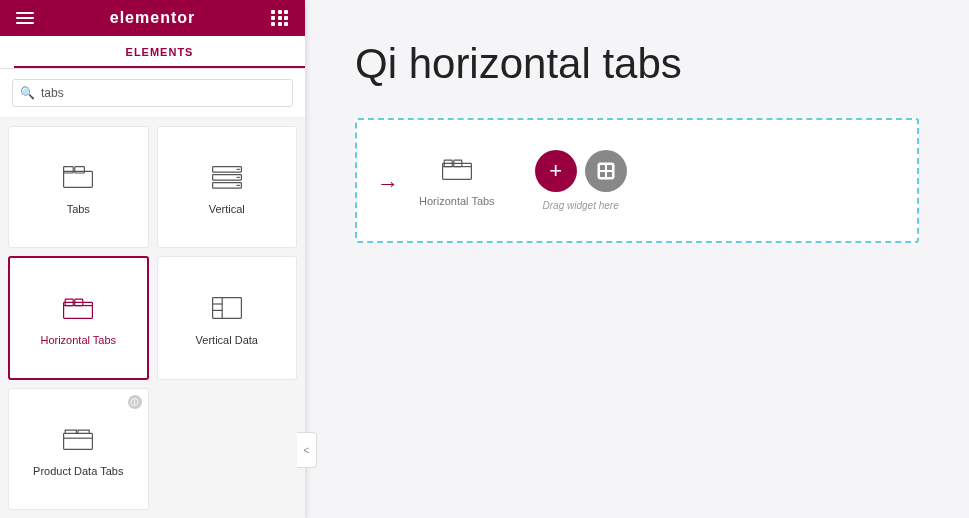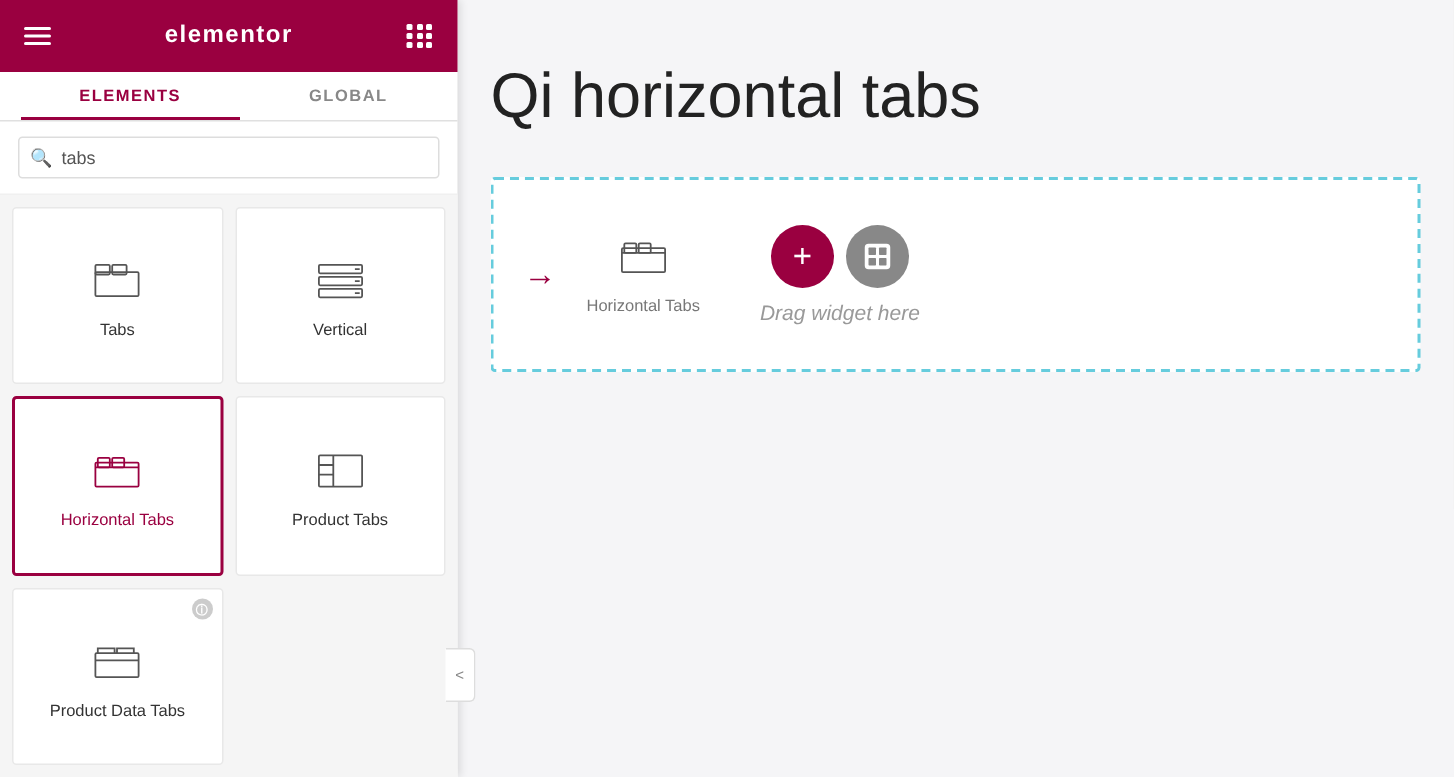--- a/index.html
+++ b/index.html
@@ -18,21 +18,21 @@
     }
 
     
     .sidebar-header {
       background: #9a0040;
       color: #fff;
       display: flex;
       align-items: center;
       justify-content: space-between;
       padding: 0 16px;
-      height: 48px;
+      height: 36px;
       flex-shrink: 0;
     }
 
     .sidebar-header-title {
       font-size: 16px;
       font-weight: 600;
       letter-spacing: 1px;
     }
 
     .hamburger-icon, .grid-icon {
@@ -206,21 +206,21 @@
       cursor: pointer;
       z-index: 10;
       font-size: 10px;
       color: #888;
     }
 
     
     .main-content {
       flex: 1;
       background: #f5f5f7;
-      padding: 40px 22px;
+      padding: 40px 50px;
       overflow: hidden;
     }
 
     .page-title {
       font-size: 42px;
       font-weight: 300;
       color: #222;
       margin-bottom: 30px;
     }
 
@@ -285,21 +285,21 @@
       background: #9a0040;
       color: #fff;
     }
 
     .add-btn.secondary {
       background: #888;
       color: #fff;
     }
 
     .drag-label {
-      font-size: 14px;
+      font-size: 10px;
       color: #999;
       font-style: italic;
     }
 
     
     .pro-badge {
       position: absolute;
       top: 6px;
       right: 6px;
       width: 14px;
@@ -334,21 +334,20 @@
         <span></span>
         <span></span>
       <span></span>
         <span></span>
         <span></span>
     </div>
   </div>
 
   <div class="sidebar-tabs">
     <div class="sidebar-tab active">ELEMENTS</div>
-    <div class="sidebar-tab">GLOBAL</div>
   </div>
 
   <div class="sidebar-search">
     <div class="search-wrapper">
       <span class="search-icon-inner">🔍</span>
       <input type="text" value="tabs" placeholder="tabs" style="">
     </div>
   </div>
 
   <div class="widget-grid">
@@ -393,21 +392,21 @@
 
     <div class="widget-item">
       <div class="widget-icon">
         <svg viewBox="0 0 40 30">
           <rect x="2" y="2" width="36" height="26" rx="1"></rect>
           <line x1="14" y1="2" x2="14" y2="28"></line>
           <line x1="2" y1="10" x2="14" y2="10"></line>
           <line x1="2" y1="18" x2="14" y2="18"></line>
         </svg>
       </div>
-      <span class="widget-item-label">Product Tabs</span>
+      <span class="widget-item-label">Vertical Data</span>
     </div>
 
     <div class="widget-item">
       <div class="pro-badge">ⓘ</div>
       <div class="widget-icon">
         <svg viewBox="0 0 40 30">
           <rect x="2" y="8" width="36" height="20" rx="1"></rect>
           <path d="M4 8 L4 4 L18 4 L18 8"></path>
           <path d="M20 8 L20 4 L34 4 L34 8"></path>
           <line x1="2" y1="14" x2="38" y2="14"></line>

